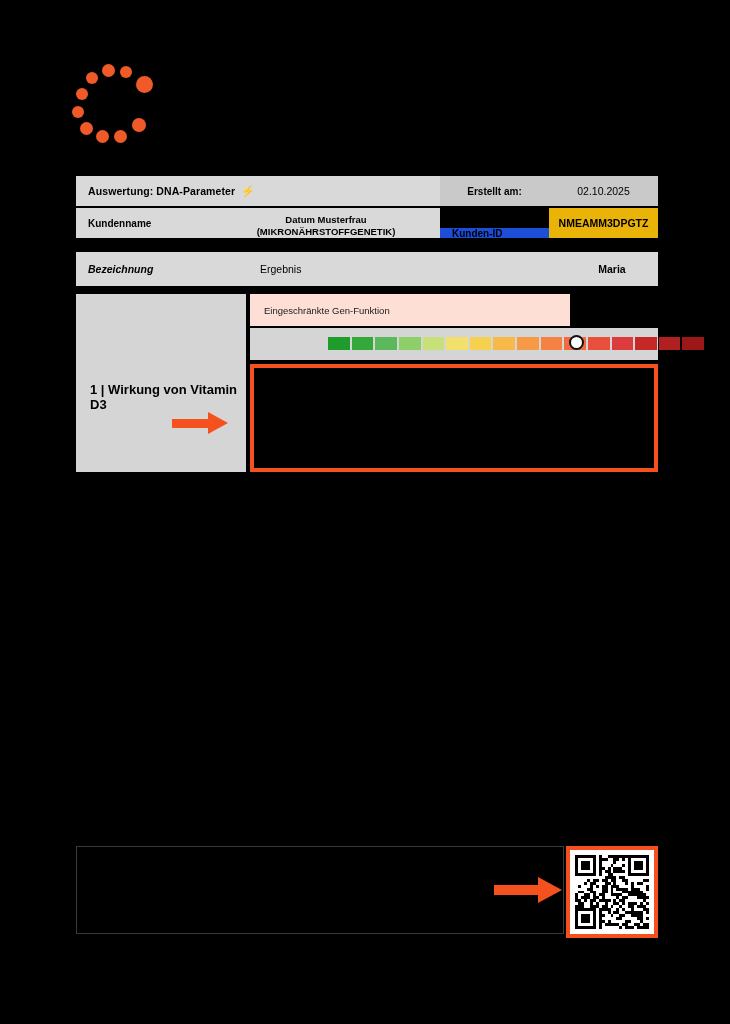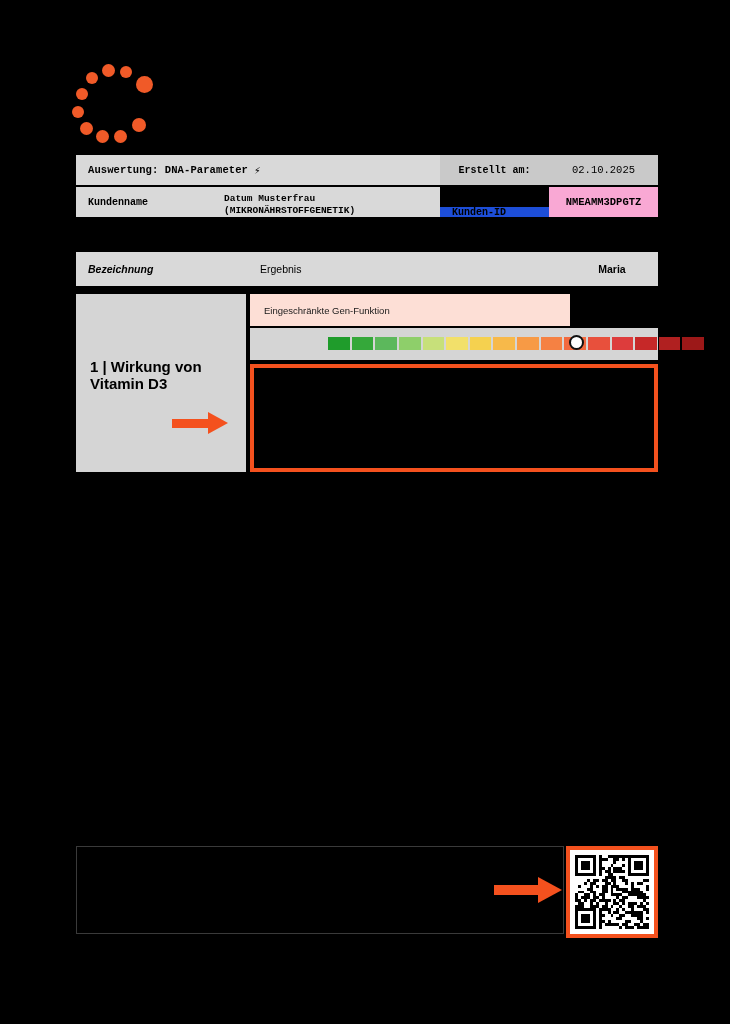--- a/index.html
+++ b/index.html
@@ -27,23 +27,22 @@
   .logo .dot {
     position: absolute;
     background: #f05a28;
     border-radius: 50%;
   }
 
   
   .header-block {
     position: absolute;
     left: 76px;
-    top: 155px;
+    top: 176px;
     width: 582px;
-    font-family: Liberation Mono, monospace;
   }
   .row {
     display: flex;
     width: 100%;
   }
   .cell {
     box-sizing: border-box;
     display: flex;
     align-items: center;
     padding: 0 12px;
@@ -71,21 +70,21 @@
     justify-content: center;
     font-size: 10.5px;
   }
   .lightning {
     margin-left: 6px;
     font-size: 11px;
     color: #000;
   }
 
   
-  .r2 { height: 30px; margin-top: 2px; }
+  .r2 { height: 30px; margin-top: 2px; text-align: center; }
   .r2 .c-name-label {
     width: 136px;
     background: #d9d9d9;
     font-weight: bold;
   }
   .r2 .c-name-value {
     width: 228px;
     background: #d9d9d9;
     font-weight: bold;
     font-size: 9.5px;
@@ -94,21 +93,21 @@
     padding-top: 6px;
   }
   .r2 .c-id-label {
     width: 109px;
     background: #1d4ed8;
     font-weight: bold;
     margin-top: 20px;
   }
   .r2 .c-id-value {
     width: 109px;
-    background: #f9a8d4;
+    background: #eab308;
     font-weight: bold;
     justify-content: center;
     font-size: 10.5px;
   }
 
   
   .colhead {
     position: absolute;
     left: 76px;
     top: 252px;
@@ -140,22 +139,22 @@
     position: absolute;
     left: 0;
     top: 0;
     width: 170px;
     height: 178px;
     background: #d5d5d5;
   }
   .result-left .param-label {
     position: absolute;
     left: 14px;
-    top: 64px;
-    font-size: 15px;
+    top: 88px;
+    font-size: 13px;
     font-weight: bold;
     width: 150px;
   }
   .arrow-left {
     position: absolute;
     left: 96px;
     top: 118px;
     width: 56px;
     height: 22px;
   }

